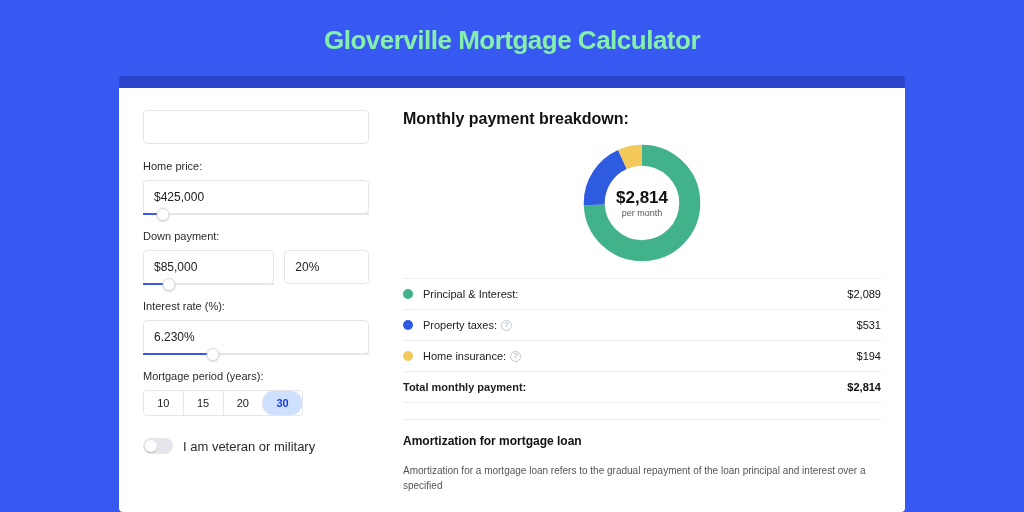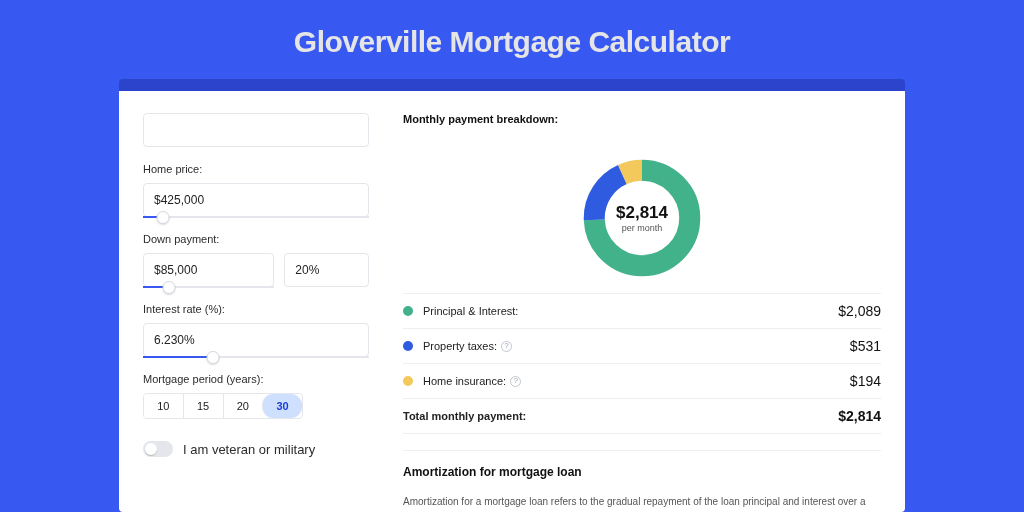--- a/index.html
+++ b/index.html
@@ -1,19 +1,19 @@
 <!DOCTYPE html>
 <html><head>
 <meta charset="utf-8">
 <style>
   * { box-sizing: border-box; margin: 0; padding: 0; }
   html, body { width: 1024px; height: 512px; overflow: hidden; font-family: -apple-system, BlinkMacSystemFont, "Segoe UI", Arial, sans-serif; }
   body { background: #3758f1; display: flex; flex-direction: column; align-items: center; }
   .title-wrap { padding: 25px 0 20px 0; }
-  .page-title { color: #e5e5e5; font-size: 30px; font-weight: 700; letter-spacing: -0.5px; }
+  .page-title { color: #86efac; font-size: 26px; font-weight: 700; letter-spacing: -0.5px; }
   .shadow-top { width: 786px; height: 12px; background: #2b44cb; border-radius: 4px 4px 0 0; }
   .card { width: 786px; background: #fff; border-radius: 0 0 4px 4px; display: flex; flex: 1; overflow: hidden; }
   .left { width: 268px; padding: 22px 18px 10px 24px; }
   .right { flex: 1; padding: 22px 24px 0 16px; display: flex; flex-direction: column; }
   .field-lbl { font-size: 11px; color: #2b2b2b; margin-bottom: 8px; }
   .txt-input { width: 100%; height: 34px; border: 1px solid #e4e6eb; border-radius: 4px; padding: 0 10px; font-size: 12px; color: #222; background: #fff; }
   .field-group { margin-bottom: 16px; }
   .slider-track { position: relative; width: 100%; height: 0; }
   .slider-line { position: absolute; top: -1px; left: 0; right: 0; height: 2px; background: #e4e6eb; }
   .slider-fill { position: absolute; top: -1px; left: 0; height: 2px; background: #3758f1; }
@@ -22,36 +22,36 @@
   .dp-amt { flex: 1.55; position: relative; }
   .dp-pct { flex: 1; }
   .periods { display: flex; gap: 0; border: 1px solid #e4e6eb; border-radius: 4px; overflow: hidden; width: 160px; }
   .period-btn { flex: 1; text-align: center; font-size: 11px; padding: 6px 0; color: #222; background: #fff; border-left: 1px solid #e4e6eb; cursor: pointer; }
   .period-btn:first-child { border-left: none; }
   .period-btn.active { background: #cfe0ff; color: #1b3dd6; font-weight: 600; border-radius: 11px; }
   .toggle-row { display: flex; align-items: center; gap: 10px; margin-top: 22px; }
   .toggle { width: 30px; height: 16px; background: #e4e6eb; border-radius: 10px; position: relative; }
   .toggle-knob { position: absolute; width: 12px; height: 12px; background: #fff; border-radius: 50%; top: 2px; left: 2px; box-shadow: 0 1px 1px rgba(0,0,0,0.2); }
   .toggle-lbl { font-size: 13px; color: #2b2b2b; }
-  .sec-title { font-size: 11px; font-weight: 700; color: #111; margin-bottom: 26px; }
+  .sec-title { font-size: 16px; font-weight: 700; color: #111; margin-bottom: 8px; }
   .donut-wrap { display: flex; justify-content: center; margin: 4px 0 12px 0; }
   .donut { position: relative; width: 126px; height: 126px; }
   .donut svg { width: 126px; height: 126px; }
   .donut-center { position: absolute; inset: 0; display: flex; flex-direction: column; align-items: center; justify-content: center; }
   .donut-amount { font-size: 17px; font-weight: 700; color: #111; }
   .donut-sub { font-size: 9px; color: #555; }
   .legend { border-top: 1px solid #eceef2; }
   .legend-row { display: flex; align-items: center; padding: 9px 0; border-bottom: 1px solid #eceef2; font-size: 11px; color: #222; }
   .swatch { width: 10px; height: 10px; border-radius: 50%; margin-right: 10px; }
   .sw-pi { background: #42b28a; }
   .sw-pt { background: #2f5be0; }
   .sw-hi { background: #f3c95b; }
   .legend-lbl { display: flex; align-items: center; gap: 4px; }
   .info-ic { width: 11px; height: 11px; border: 1px solid #c2c7d0; border-radius: 50%; font-size: 8px; color: #9aa0ab; display: inline-flex; align-items: center; justify-content: center; line-height: 1; }
-  .legend-val { margin-left: auto; font-size: 14px; color: #111; }
+  .legend-val { margin-left: auto; font-size: 11px; color: #111; }
   .legend-total .legend-lbl { font-weight: 700; }
   .legend-total .legend-val { font-weight: 700; }
   .amort-sec { margin-top: 16px; border-top: 1px solid #eceef2; padding-top: 14px; }
   .amort-title { font-size: 12px; font-weight: 700; color: #111; margin-bottom: 10px; }
   .amort-body { font-size: 10px; color: #555; line-height: 1.5; margin-top: 15px; }
 </style>
 </head>
 <body>
 
 <div class="title-wrap">

